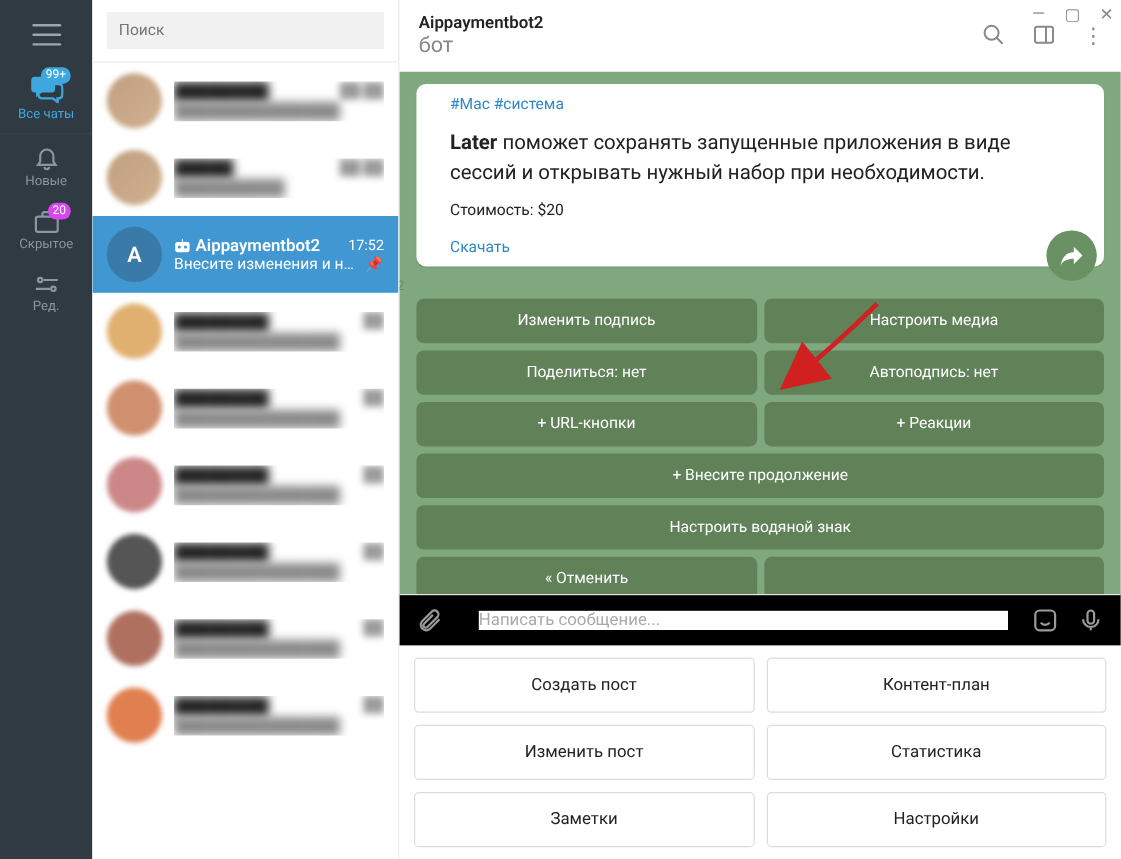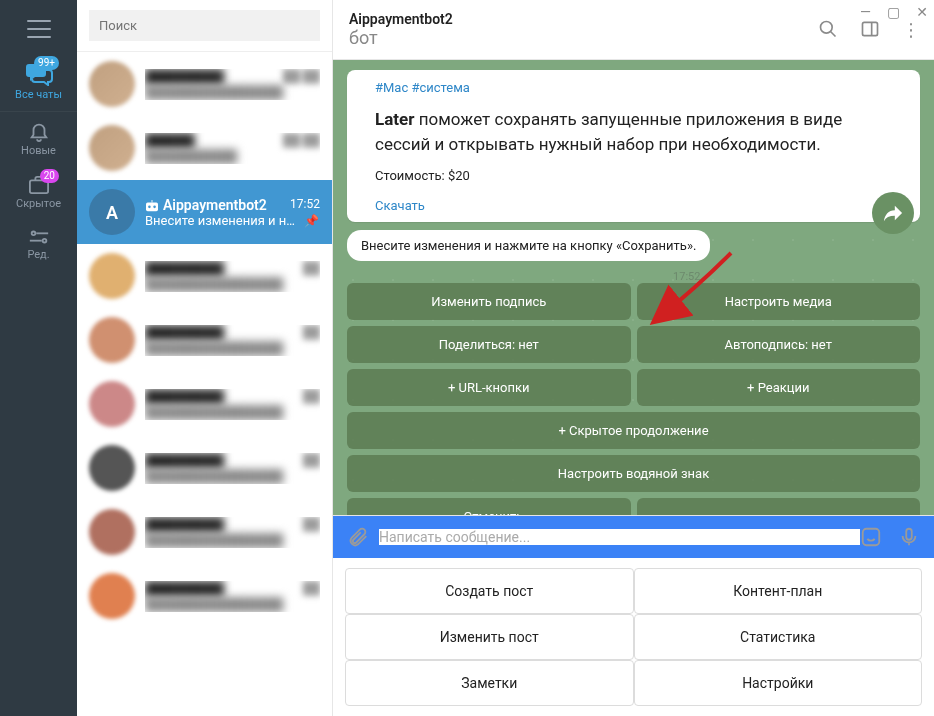--- a/index.html
+++ b/index.html
@@ -65,29 +65,29 @@
 .kb-row { display: grid; grid-template-columns: 1fr 1fr; gap: 6px; }
 .kb-row.full { grid-template-columns: 1fr; }
 .kb-btn { background: rgba(90,120,80,0.8); color: #fff; font-size: 13px; text-align: center; padding: 11px 8px; border-radius: 6px; cursor: pointer; border:none; }
 
 .share-fab { position: absolute; right: 20px; top: 132px; width: 42px; height: 42px; border-radius: 50%; background: #6a9164; display:flex; align-items:center; justify-content:center; cursor:pointer; }
 .share-fab svg { color: #fff; }
 
 .arrow { position: absolute; right: 198px; top: 188px; z-index: 5; }
 
 
-.composer { display: flex; align-items: center; padding: 10px 14px; border-top: 1px solid #e6e6e6; background:#3b82f6; }
+.composer { display: flex; align-items: center; padding: 10px 14px; border-top: 1px solid #e6e6e6; background:#000000;gap:20px; }
 .attach { color: #9a9a9a; margin-right: 10px; cursor:pointer; }
 .compose-input { flex: 1; border: none; outline: none; font-size: 14px; color: #333; }
 .compose-input::placeholder { color: #aaa; }
 .composer-right { display: flex; gap: 16px; align-items: center; }
 .composer-right svg { color: #9a9a9a; cursor:pointer; }
 
 
-.bottom-menu { background: #fff; padding: 10px 12px; display: grid; grid-template-columns: 1fr 1fr; }
+.bottom-menu { background: #fff; padding: 10px 12px; display: grid; grid-template-columns: 1fr 1fr; gap: 10px; }
 .bm-btn { border: 1px solid #dcdcdc; background: #fff; padding: 14px 8px; font-size: 14px; color: #222; text-align: center; border-radius: 4px; cursor: pointer; }
 
 .blur-row .avatar { background: linear-gradient(135deg,#c0a080,#d0b090); }
 </style>
 </head>
 <body>
 
 <div class="window-controls">
   <span>—</span>
   <span>▢</span>
@@ -272,39 +272,38 @@
 
       <div class="msg-card">
         <div class="tags">#Mac #система</div>
         <div class="msg-body"><b>Later</b><span> поможет сохранять запущенные приложения в виде сессий и открывать нужный набор при необходимости.</span></div>
         <div class="price">Стоимость: $20</div>
         <a class="dl-link">Скачать</a>
         <span class="msg-time">17:52</span>
       </div>
 
       <div style="position:relative;display:inline-block;margin-bottom:14px;">
-        <div class="help-bubble">Внесите изменения и нажмите на кнопку «Сохранить».</div>
         <span class="help-time">17:52</span>
       </div>
 
       <div class="kb-grid">
         <div class="kb-row">
           <button class="kb-btn">Изменить подпись</button>
           <button class="kb-btn">Настроить медиа</button>
         </div>
         <div class="kb-row">
           <button class="kb-btn">Поделиться: нет</button>
           <button class="kb-btn">Автоподпись: нет</button>
         </div>
         <div class="kb-row">
           <button class="kb-btn">+ URL-кнопки</button>
           <button class="kb-btn">+ Реакции</button>
         </div>
         <div class="kb-row full">
-          <button class="kb-btn">+ Скрытое продолжение</button>
+          <button class="kb-btn">+ Внесите продолжение</button>
         </div>
         <div class="kb-row full">
           <button class="kb-btn">Настроить водяной знак</button>
         </div>
         <div class="kb-row">
           <button class="kb-btn">« Отменить</button>
           <button class="kb-btn"></button>
         </div>
       </div>
 

